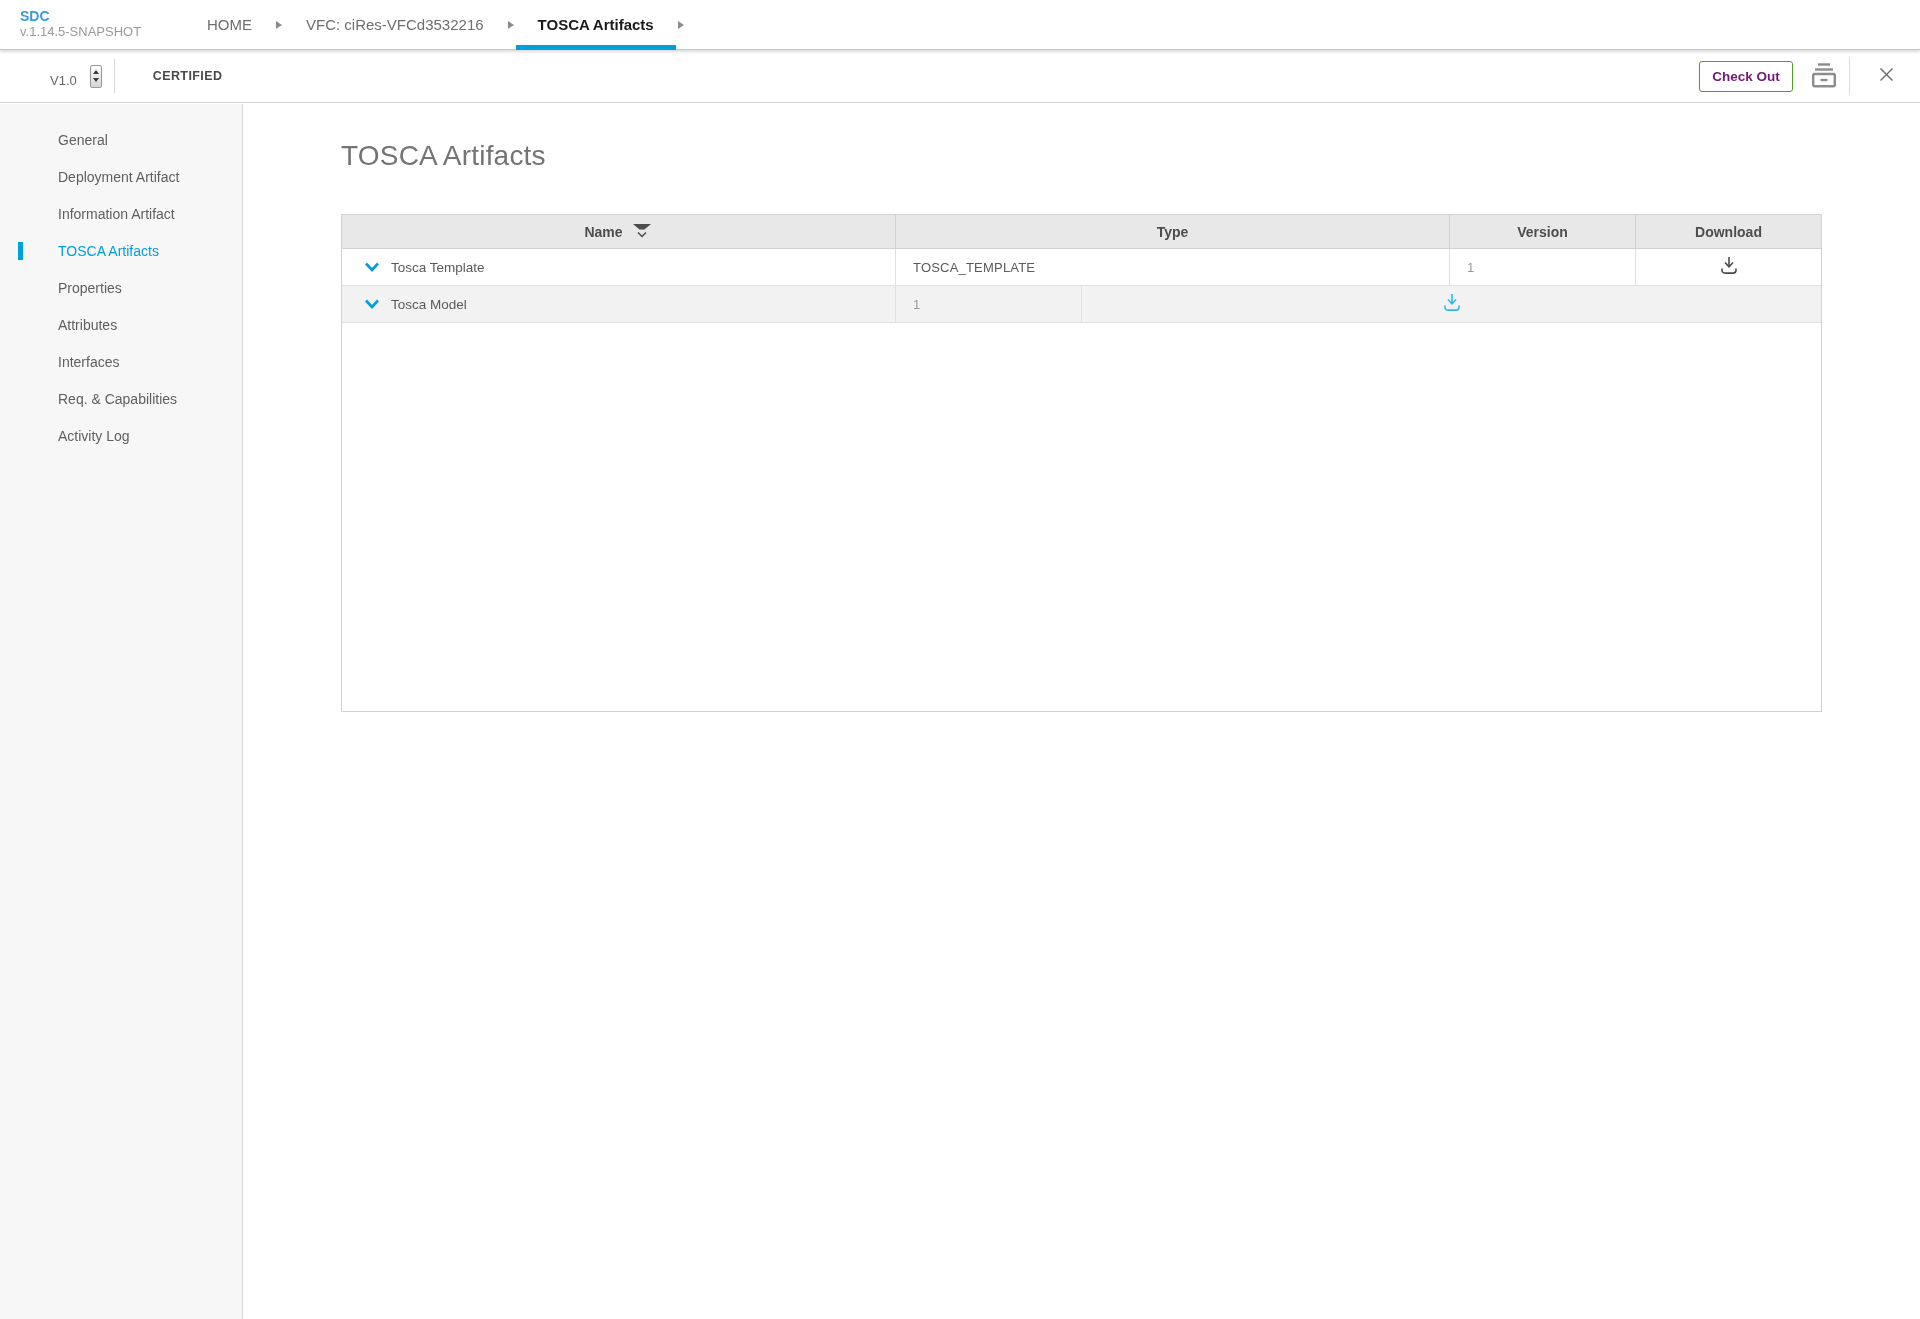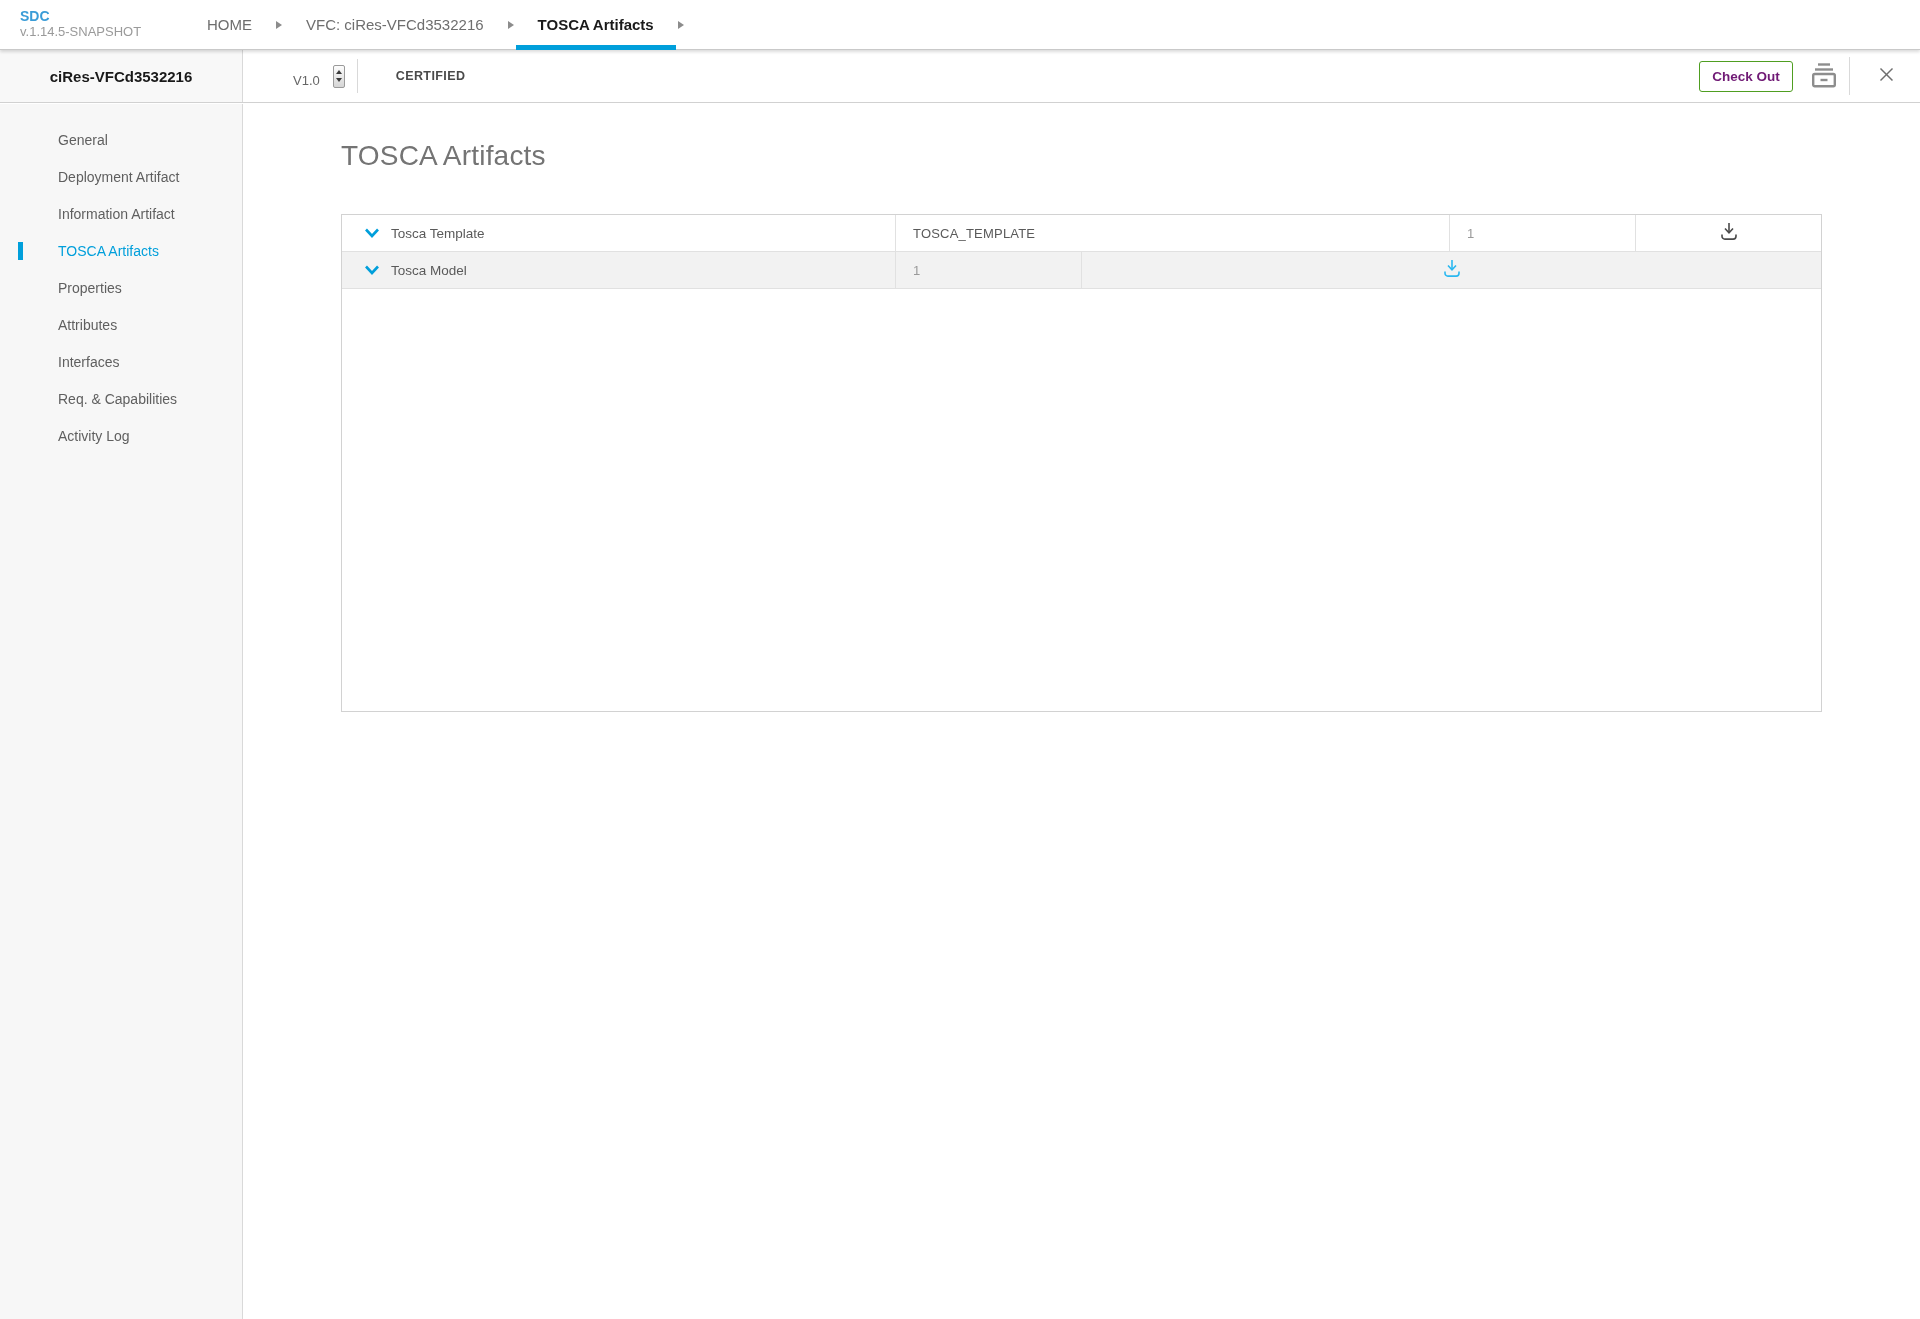--- a/index.html
+++ b/index.html
@@ -105,23 +105,20 @@
     </div>
     <span class="sep"></span>
     <div class="crumb active">
       <span>TOSCA Artifacts</span>
     </div>
     <span class="sep"></span>
   </nav>
 </header>
 
 <div class="sub-header">
-  <div class="entity-box">
-    <span class="entity-title">ciRes-VFCd3532216</span>
-  </div>
   <div class="version-ctl">
     <span class="version-label">V1.0</span>
     <span class="spinner">
       <i class="sp up"></i>
       <i class="sp dn"></i>
     </span>
   </div>
   <div class="vdiv"></div>
   <span class="status-badge">CERTIFIED</span>
   <div class="spacer"></div>
@@ -176,20 +173,34 @@
     <li>
         <span>Activity Log</span>
       </li>
   </ul>
 </aside>
 
 <main class="main">
   <h1 class="page-title">TOSCA Artifacts</h1>
 
   <div class="table-wrap">
+    <div class="thead">
+      <div class="th c-name">
+        <span>Name</span>
+        <span>
+          <svg width="22" height="15" viewBox="0 0 22 15">
+            <polygon points="2,1 20,1 13.5,6.5 8.5,6.5" fill="#4d4d4d"></polygon>
+            <polyline points="7,9.5 11,13.5 15,9.5" fill="none" stroke="#4d4d4d" stroke-width="1.5"></polyline>
+          </svg>
+        </span>
+      </div>
+      <div class="th c-type">Type</div>
+      <div class="th c-ver">Version</div>
+      <div class="th c-dl">Download</div>
+    </div>
 
     <div class="tr">
       <div class="td c-name">
         <button class="chev-btn">
           <svg width="16" height="10" viewBox="0 0 16 10">
             <polyline points="2,1.5 8,8 14,1.5" fill="none" stroke="#009fdb" stroke-width="2.6" stroke-linejoin="miter"></polyline>
           </svg>
         </button>
         <span>Tosca Template</span>
       </div>

